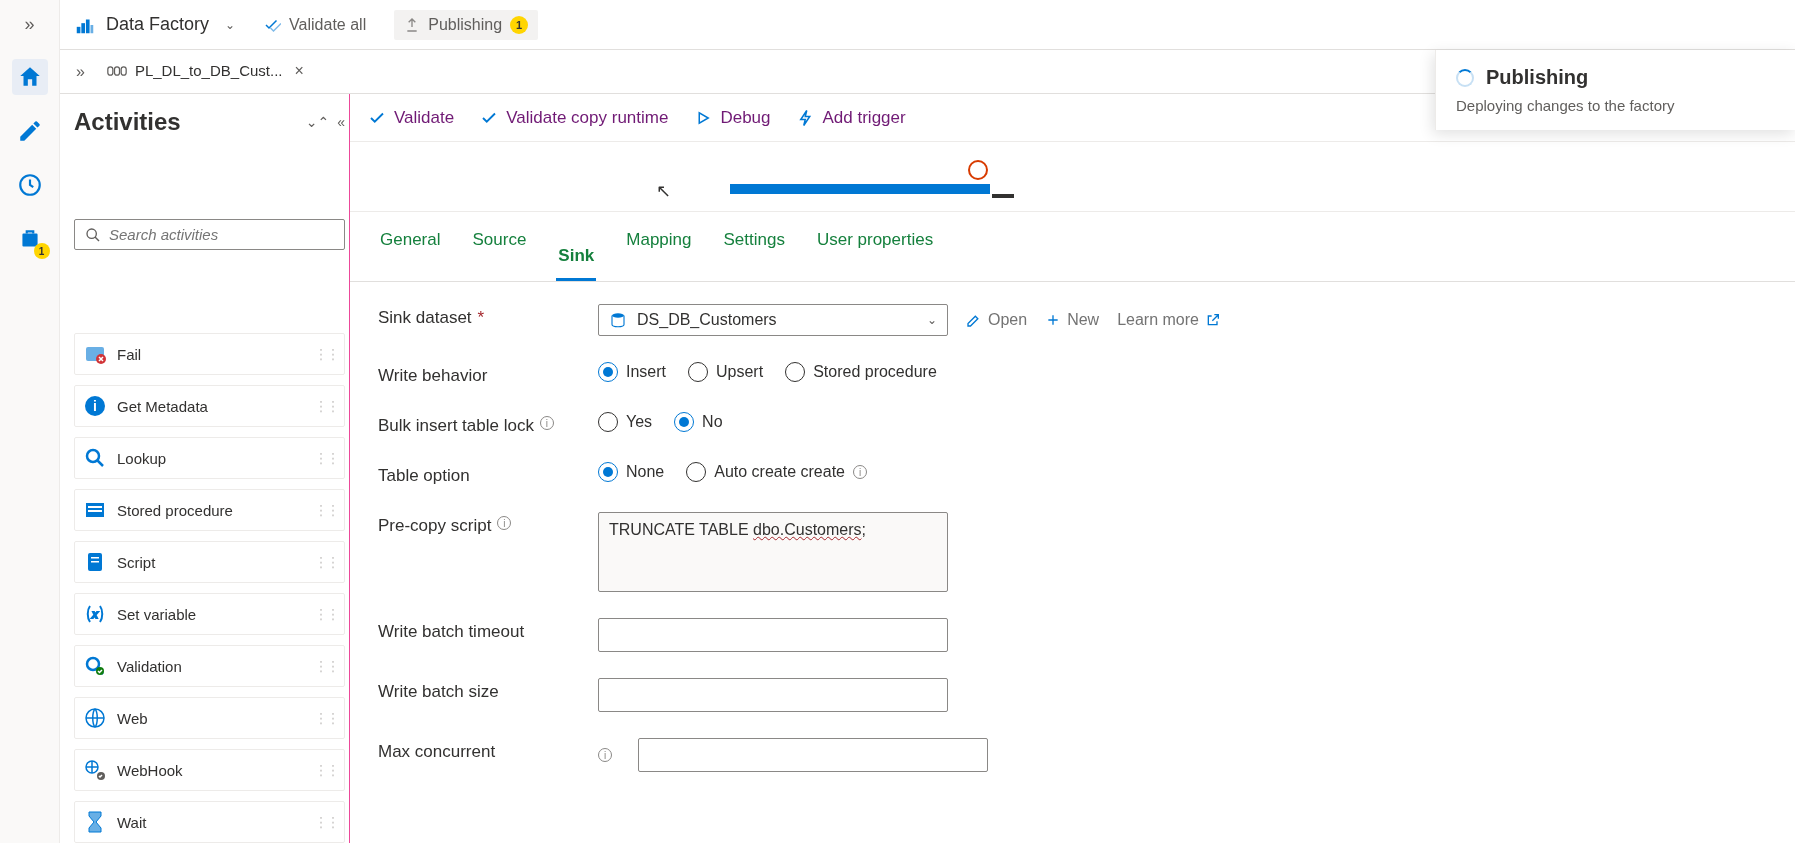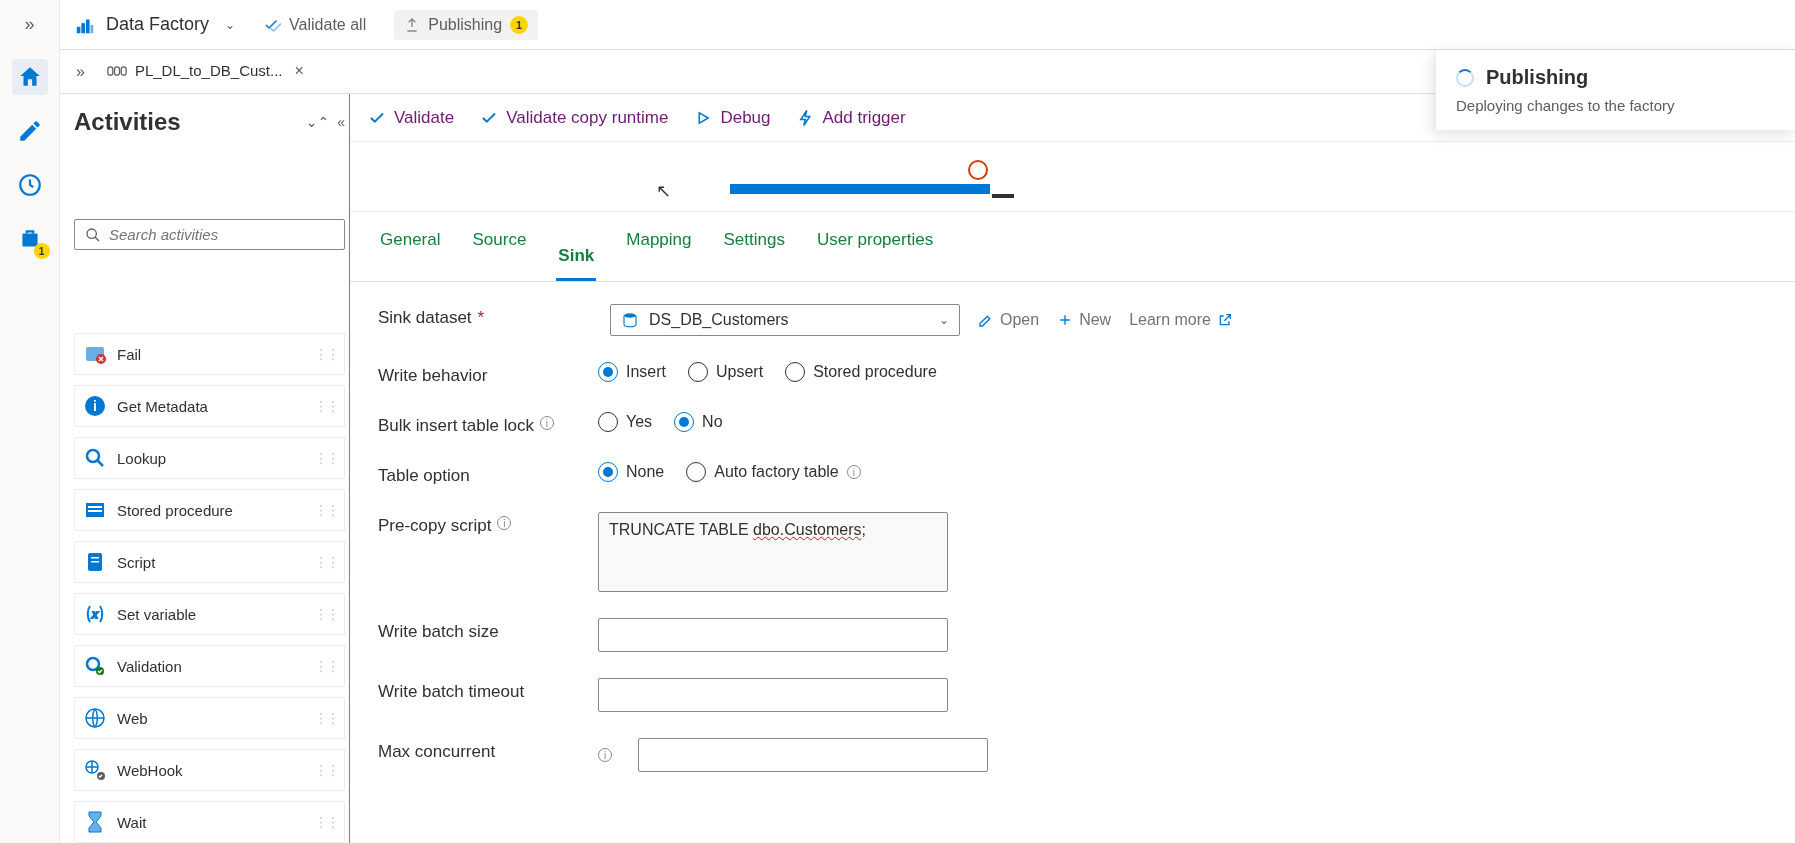--- a/index.html
+++ b/index.html
@@ -68,21 +68,21 @@
 .prop-tab { font-size: 17px; padding: 8px 2px 12px 2px; cursor: pointer; color: #15803d; border-bottom: 3px solid transparent; }
 .prop-tab.active { border-bottom-color: #0078d4; font-weight: 600; margin-top: 16px; }
 
 .prop-form { padding: 22px 28px; display: flex; flex-direction: column; gap: 26px; overflow-y: auto; }
 .form-row { display: flex; align-items: flex-start; gap: 20px; }
 .form-label { width: 200px; font-size: 17px; padding-top: 4px; display: flex; gap: 6px; }
 .form-label .req { color: #a4262c; }
 .info-icon { width: 14px; height: 14px; border: 1px solid #8a8886; border-radius: 50%; display: inline-flex; align-items: center; justify-content: center; font-size: 10px; color: #8a8886; }
 .form-controls { display: flex; align-items: center; gap: 18px; flex-wrap: wrap; }
 
-.dropdown { display: flex; align-items: center; border: 1px solid #8a8886; border-radius: 2px; padding: 6px 10px; width: 350px; gap: 10px; cursor: pointer; margin-left: 12px; }
+.dropdown { display: flex; align-items: center; border: 1px solid #8a8886; border-radius: 2px; padding: 6px 10px; width: 350px; gap: 10px; cursor: pointer; }
 .dropdown svg.db { width: 18px; height: 18px; }
 .dropdown .dd-text { flex: 1; font-size: 16px; }
 .dropdown .dd-chev { color: #605e5c; font-size: 12px; }
 
 .link-btn { display: flex; align-items: center; gap: 6px; color: #737373; font-size: 16px; cursor: pointer; }
 .link-btn svg { width: 16px; height: 16px; }
 
 .radio-group { display: flex; gap: 22px; }
 .radio { display: flex; align-items: center; gap: 8px; cursor: pointer; font-size: 16px; }
 .radio-circle { width: 20px; height: 20px; border: 1px solid #323130; border-radius: 50%; display: flex; align-items: center; justify-content: center; }
@@ -424,45 +424,45 @@
             <div class="form-label">Table option</div>
             <div class="form-controls radio-group">
               <div class="radio selected">
                   <span class="radio-circle">
                     <span class="radio-dot"></span>
                   </span>
                   <span>None</span>
                 </div>
               <div class="radio">
                   <span class="radio-circle"></span>
-                  <span>Auto factory table</span> 
+                  <span>Auto create create</span> 
                   <span class="info-icon">i</span>
                 </div>
             </div>
           </div>
 
           <div class="form-row">
             <div class="form-label">
                 <span>Pre-copy script</span> 
                 <span class="info-icon">i</span>
               </div>
             <div class="form-controls">
               <div class="textarea-box"><span>TRUNCATE TABLE </span><span class="underlined">dbo.Customers</span><span>;</span></div>
             </div>
           </div>
 
           <div class="form-row">
-            <div class="form-label">Write batch size</div>
+            <div class="form-label">Write batch timeout</div>
             <div class="form-controls">
                 <input class="text-input" type="text" style="">
               </div>
           </div>
 
           <div class="form-row">
-            <div class="form-label">Write batch timeout</div>
+            <div class="form-label">Write batch size</div>
             <div class="form-controls">
                 <input class="text-input" type="text" style="">
               </div>
           </div>
 
           <div class="form-row">
             <div class="form-label">
                 <span>Max concurrent</span>
               </div>
             <div class="form-controls">

